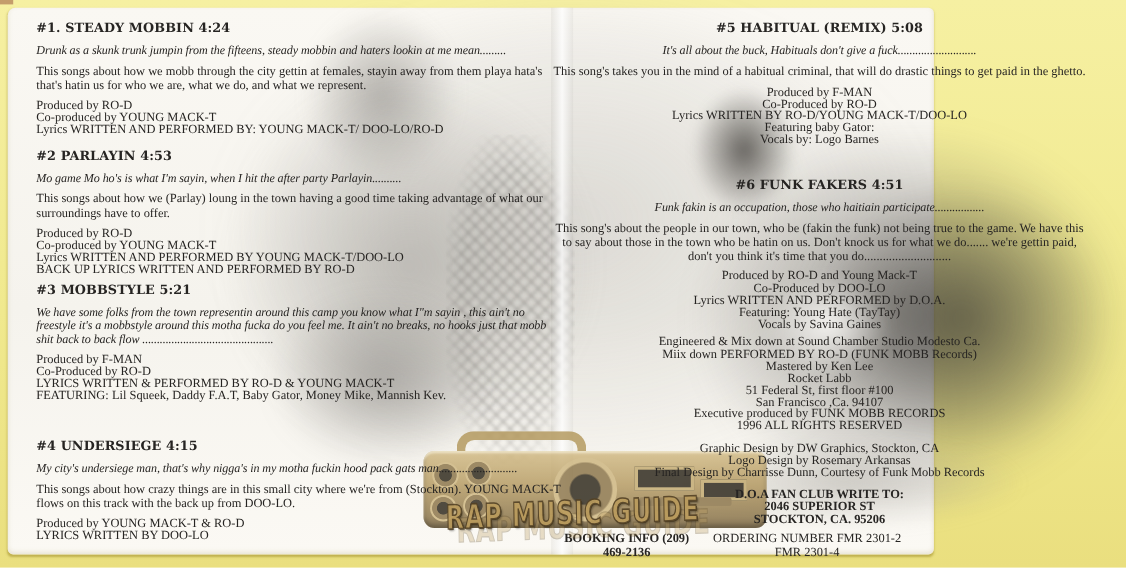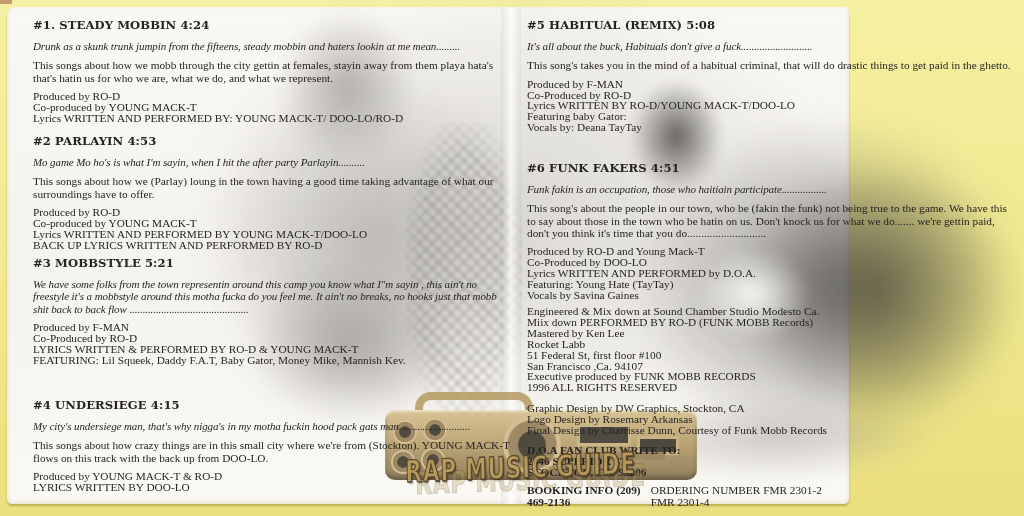--- a/index.html
+++ b/index.html
@@ -65,21 +65,21 @@
   .bb-strip{position:absolute;left:196px;top:60px;width:84px;height:8px;background:#8a7347;border-radius:2px;}
   .wm{position:absolute;left:398px;top:447px;z-index:6;
       font-family:"DejaVu Sans", sans-serif;font-weight:bold;font-size:27px;white-space:nowrap;
       transform:scaleX(.8) scaleY(1.12) rotate(-1.5deg);transform-origin:left top;
       color:#bb9c5d;-webkit-text-stroke:1.2px #544225;
       text-shadow:1px 1px 0 #3e321c,2px 2px 2px rgba(0,0,0,.35);opacity:.9;letter-spacing:1px;}
   .wm-echo{top:459px;left:408px;opacity:.3;-webkit-text-stroke:1px #6a5630;text-shadow:none;z-index:5;}
   
   .block{position:absolute;color:#262422;font-size:11.3px;line-height:12.2px;z-index:4;}
   .lcol{left:26px;width:478px;}
-  .rcol{left:520px;width:484px;}
+  .rcol{left:496px;width:484px;text-align:center;}
   .ttl{font-family:"DejaVu Serif", serif;font-weight:bold;font-size:11.6px;margin:0 0 9px 0;letter-spacing:.1px;}
   .lyric{font-style:italic;margin:0 0 7px 0;font-size:11px;letter-spacing:-.1px;}
   .oneline{white-space:nowrap;}
   .desc{margin:0 0 7px 0;}
   .credits div{line-height:10.9px;}
   .booking-row{display:flex;justify-content:space-between;align-items:baseline;}
   .bold{font-weight:bold;}
 </style>
 </head>
 <body>
@@ -147,21 +147,21 @@
 
   <section class="block rcol" style="top:12px">
     <h3 class="ttl">#5 HABITUAL (REMIX)  5:08</h3>
     <p class="lyric oneline">It's all about  the buck, Habituals don't give a fuck...........................</p>
     <p class="desc">This song's takes you in the mind of a habitual criminal, that will do drastic things to get paid in the ghetto.</p>
     <div class="credits">
         <div>Produced by F-MAN</div>
         <div>Co-Produced by RO-D</div>
         <div>Lyrics WRITTEN BY RO-D/YOUNG MACK-T/DOO-LO</div>
         <div>Featuring baby Gator:</div>
-        <div>Vocals by: Deana TayTay</div>
+        <div>Vocals by: Logo Barnes</div>
       </div>
   </section>
 
   <section class="block rcol" style="top:155px">
     <h3 class="ttl">#6 FUNK FAKERS 4:51</h3>
     <p class="lyric oneline">Funk fakin is an occupation, those who haitiain participate.................</p>
     <p class="desc">This song's about the people in our town, who be (fakin the funk) not being true to the game. We have this to say about those in the town who be hatin on us. Don't knock us for what we do....... we're gettin paid, don't you think it's time that you do............................</p>
     <div class="credits">
         <div>Produced by RO-D and Young Mack-T</div>
         <div>Co-Produced by DOO-LO</div>

